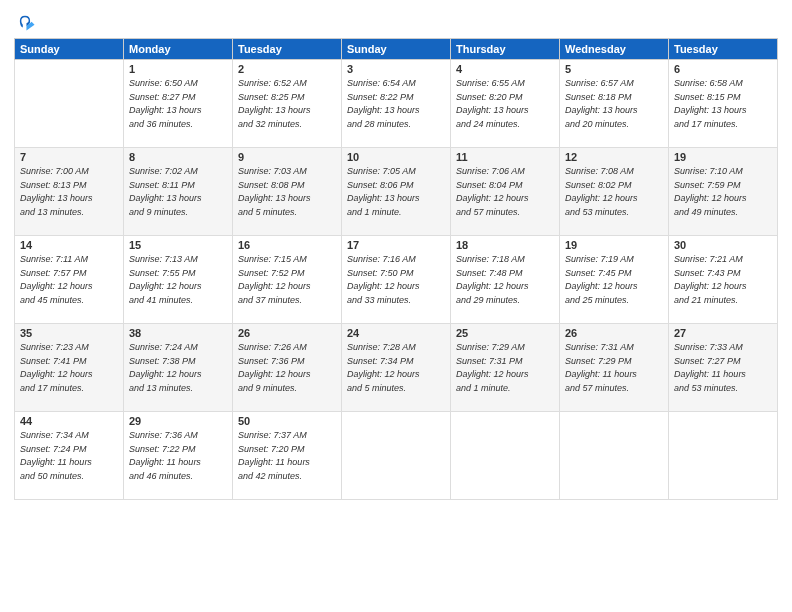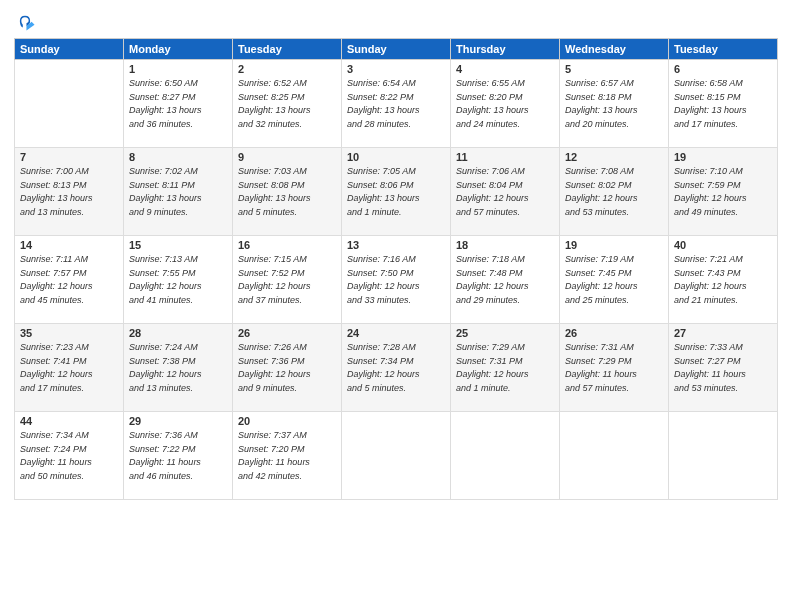--- a/index.html
+++ b/index.html
@@ -187,43 +187,43 @@
           </td>
           <td>
             <span class="day-number">15</span>
             <div class="day-info">Sunrise: 7:13 AM<br>Sunset: 7:55 PM<br>Daylight: 12 hours<br>and 41 minutes.</div>
           </td>
           <td>
             <span class="day-number">16</span>
             <div class="day-info">Sunrise: 7:15 AM<br>Sunset: 7:52 PM<br>Daylight: 12 hours<br>and 37 minutes.</div>
           </td>
           <td>
-            <span class="day-number">13</span>
+            <span class="day-number">17</span>
             <div class="day-info">Sunrise: 7:16 AM<br>Sunset: 7:50 PM<br>Daylight: 12 hours<br>and 33 minutes.</div>
           </td>
           <td>
             <span class="day-number">18</span>
             <div class="day-info">Sunrise: 7:18 AM<br>Sunset: 7:48 PM<br>Daylight: 12 hours<br>and 29 minutes.</div>
           </td>
           <td>
             <span class="day-number">19</span>
             <div class="day-info">Sunrise: 7:19 AM<br>Sunset: 7:45 PM<br>Daylight: 12 hours<br>and 25 minutes.</div>
           </td>
           <td>
-            <span class="day-number">40</span>
+            <span class="day-number">30</span>
             <div class="day-info">Sunrise: 7:21 AM<br>Sunset: 7:43 PM<br>Daylight: 12 hours<br>and 21 minutes.</div>
           </td>
         </tr>
         <tr>
           <td>
             <span class="day-number">35</span>
             <div class="day-info">Sunrise: 7:23 AM<br>Sunset: 7:41 PM<br>Daylight: 12 hours<br>and 17 minutes.</div>
           </td>
           <td>
-            <span class="day-number">28</span>
+            <span class="day-number">38</span>
             <div class="day-info">Sunrise: 7:24 AM<br>Sunset: 7:38 PM<br>Daylight: 12 hours<br>and 13 minutes.</div>
           </td>
           <td>
             <span class="day-number">26</span>
             <div class="day-info">Sunrise: 7:26 AM<br>Sunset: 7:36 PM<br>Daylight: 12 hours<br>and 9 minutes.</div>
           </td>
           <td>
             <span class="day-number">24</span>
             <div class="day-info">Sunrise: 7:28 AM<br>Sunset: 7:34 PM<br>Daylight: 12 hours<br>and 5 minutes.</div>
           </td>
@@ -243,21 +243,21 @@
         <tr>
           <td>
             <span class="day-number">44</span>
             <div class="day-info">Sunrise: 7:34 AM<br>Sunset: 7:24 PM<br>Daylight: 11 hours<br>and 50 minutes.</div>
           </td>
           <td>
             <span class="day-number">29</span>
             <div class="day-info">Sunrise: 7:36 AM<br>Sunset: 7:22 PM<br>Daylight: 11 hours<br>and 46 minutes.</div>
           </td>
           <td>
-            <span class="day-number">20</span>
+            <span class="day-number">50</span>
             <div class="day-info">Sunrise: 7:37 AM<br>Sunset: 7:20 PM<br>Daylight: 11 hours<br>and 42 minutes.</div>
           </td>
           <td></td>
           <td></td>
           <td></td>
           <td></td>
         </tr>
       </tbody>
   </table>
 </div>

